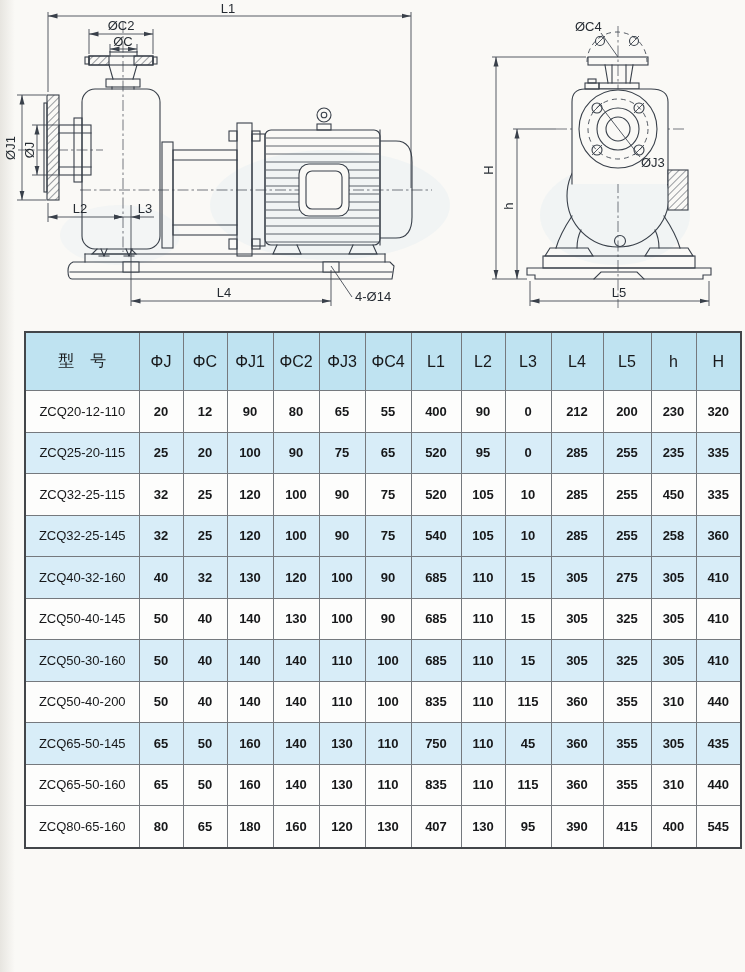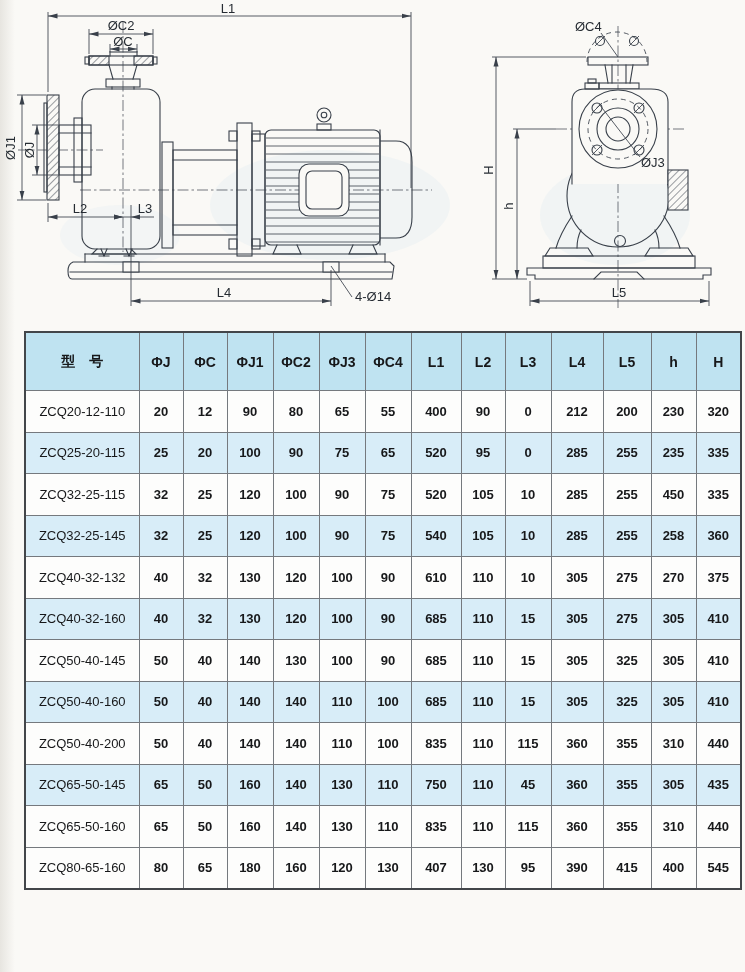--- a/index.html
+++ b/index.html
@@ -26,21 +26,21 @@
   table.dim-table{
     position:absolute;left:24px;top:331px;width:716px;
     border-collapse:collapse;table-layout:fixed;
     background:#fdfdfc;border:2px solid #43464a;
   }
   .dim-table th,.dim-table td{
     border:1px solid #75797e;text-align:center;vertical-align:middle;
     color:#17181a;padding:0;overflow:hidden;
   }
   .dim-table thead th{
-    background:#bfe3f1;font-size:14px;font-weight:bold;height:57px;
+    background:#bfe3f1;font-size:16px;font-weight:normal;height:57px;
   }
   .dim-table tbody td{font-size:13px;font-weight:bold;height:40.5px;}
   .dim-table tbody td.model{font-weight:normal;font-size:13px;margin-left:19px;}
   .dim-table tbody tr.alt td{background:#d8edf8;}
 </style>
 </head>
 <body>
 
 <div class="page">
 
@@ -338,36 +338,20 @@
           <td>90</td>
           <td>75</td>
           <td>540</td>
           <td>105</td>
           <td>10</td>
           <td>285</td>
           <td>255</td>
           <td>258</td>
           <td>360</td>
         </tr>
-        <tr>
-          <td class="model">ZCQ40-32-132</td>
-          <td>40</td>
-          <td>32</td>
-          <td>130</td>
-          <td>120</td>
-          <td>100</td>
-          <td>90</td>
-          <td>610</td>
-          <td>110</td>
-          <td>10</td>
-          <td>305</td>
-          <td>275</td>
-          <td>270</td>
-          <td>375</td>
-        </tr>
         <tr class="alt">
           <td class="model">ZCQ40-32-160</td>
           <td>40</td>
           <td>32</td>
           <td>130</td>
           <td>120</td>
           <td>100</td>
           <td>90</td>
           <td>685</td>
           <td>110</td>
@@ -387,21 +371,21 @@
           <td>90</td>
           <td>685</td>
           <td>110</td>
           <td>15</td>
           <td>305</td>
           <td>325</td>
           <td>305</td>
           <td>410</td>
         </tr>
         <tr class="alt">
-          <td class="model">ZCQ50-40-160</td>
+          <td class="model">ZCQ50-30-160</td>
           <td>50</td>
           <td>40</td>
           <td>140</td>
           <td>140</td>
           <td>110</td>
           <td>100</td>
           <td>685</td>
           <td>110</td>
           <td>15</td>
           <td>305</td>

